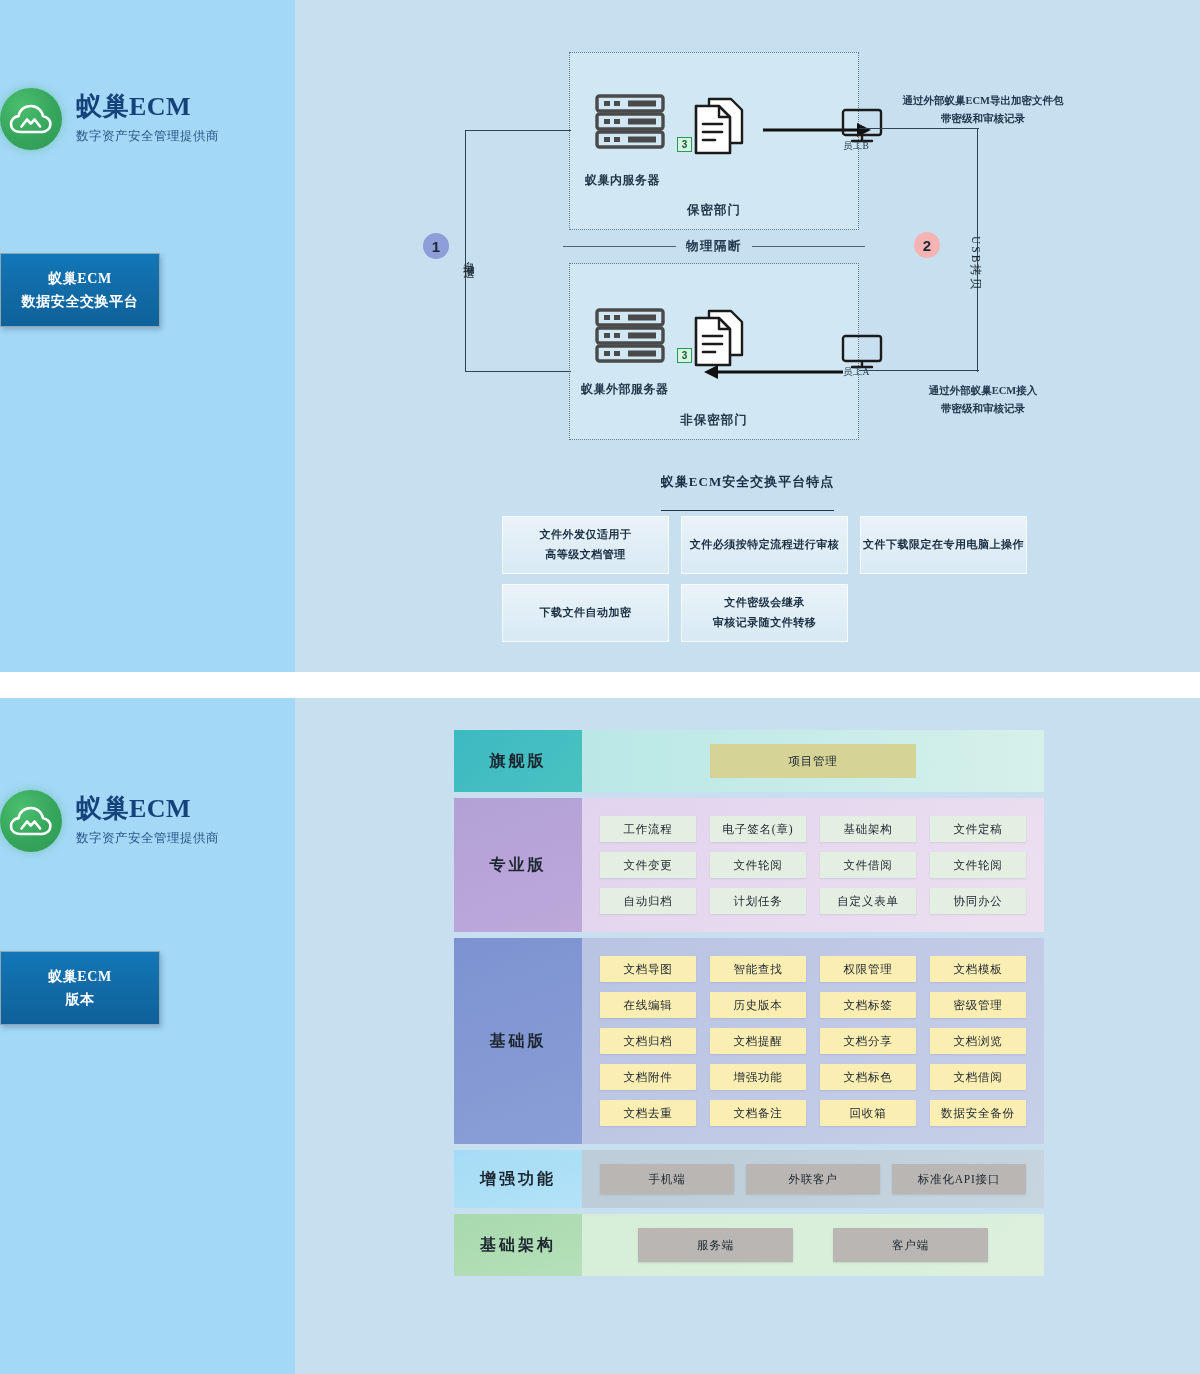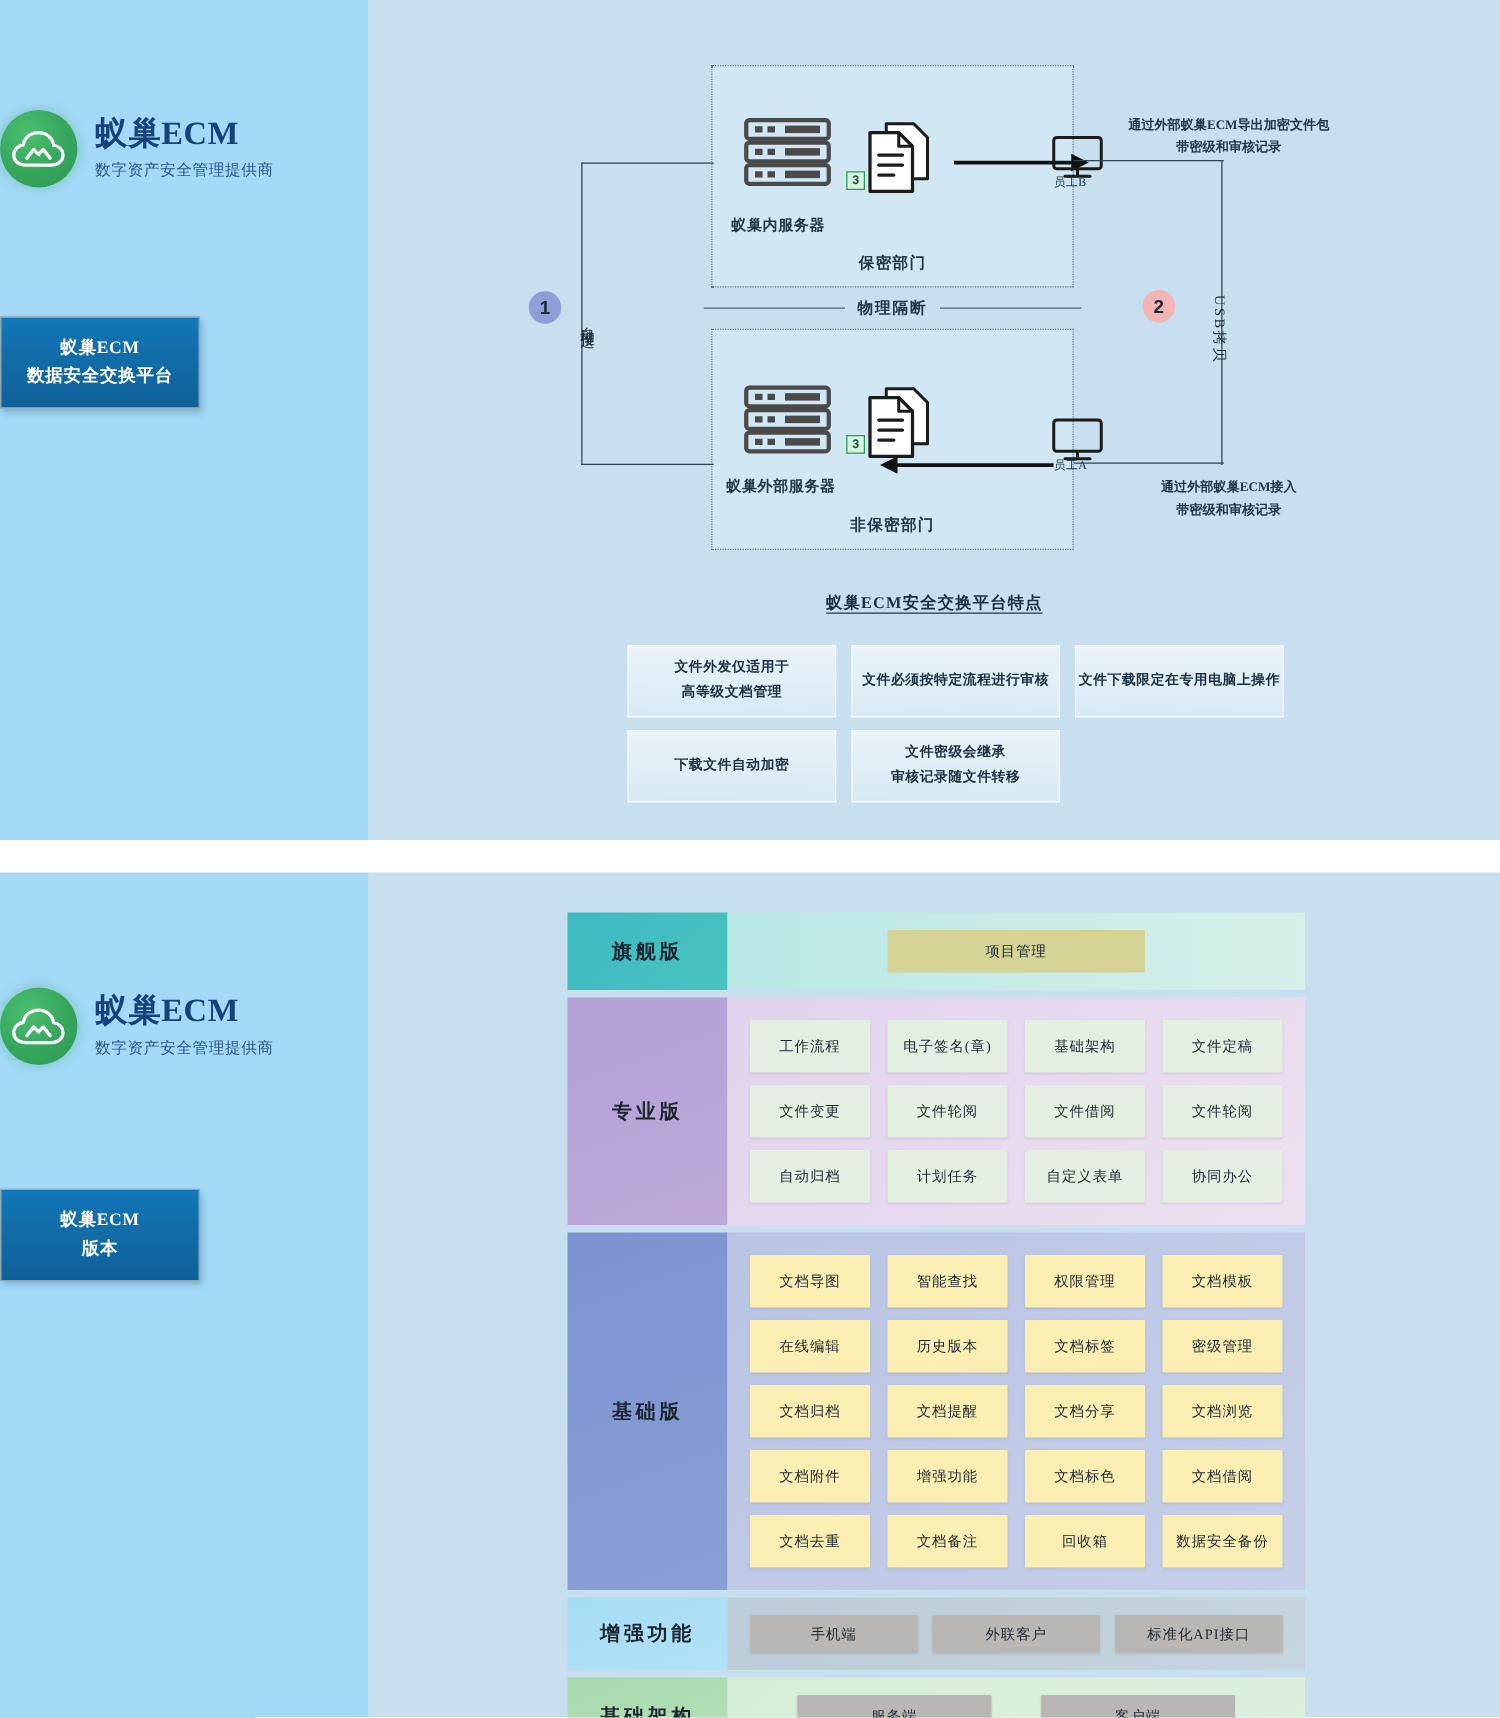--- a/index.html
+++ b/index.html
@@ -140,21 +140,21 @@
     position: absolute; text-align: center; font-size: 10.5px;
     font-weight: bold; color: #22374a; line-height: 1.7; white-space: nowrap;
   }
 
   
   .feat-title {
     position: absolute; left: 0; top: 473px; width: 100%;
     text-align: center; font-size: 13px; font-weight: bold;
     color: #1b2f42; letter-spacing: 1px;
   }
-  .feat-title span { border-bottom: 1.6px solid #20364a; padding-bottom: 1px; }
+  .feat-title span { border-bottom: 1.6px solid #20364a; padding-bottom: 21px; }
 
   .feat-grid {
     position: absolute; left: 207px; top: 516px; width: 525px;
     display: grid; grid-template-columns: repeat(3, 1fr);
     gap: 10px 12px;
   }
   .feat-cell {
     height: 58px; display: flex; align-items: center; justify-content: center;
     text-align: center; font-size: 11px; font-weight: bold; line-height: 1.8;
     color: #1b2f42; letter-spacing: .5px;
@@ -181,21 +181,21 @@
   #row-pro       .tier-body { background: linear-gradient(135deg,#e2d3ee,#ece0f0); }
   #row-basic     .tier-name { background: linear-gradient(160deg,#7d93d1,#8a9ed6); }
   #row-basic     .tier-body { background: linear-gradient(135deg,#b9c4e3,#c6cfe8); }
   #row-enhanced  .tier-name { background: linear-gradient(160deg,#a5dcf5,#b2e2f7); }
   #row-enhanced  .tier-body { background: linear-gradient(135deg,#bcccd8,#c6d5de); }
   #row-infra     .tier-name { background: linear-gradient(160deg,#a8d9ad,#b6e0ba); }
   #row-infra     .tier-body { background: linear-gradient(135deg,#d6eed7,#dcf0dd); }
 
   .chip-grid { display: grid; gap: 10px 14px; }
   .chip {
-    height: 42px; display: flex; align-items: center; justify-content: center;
+    height: 26px; display: flex; align-items: center; justify-content: center;
     font-size: 11.5px; color: #1c2630; letter-spacing: .8px;
     border-radius: 1px;
   }
   .chip.green  { background: #e3efe1; box-shadow: 0 1px 2px rgba(60,70,90,.12); }
   .chip.yellow { background: #fbeeb2; box-shadow: 0 1px 2px rgba(60,70,90,.12); }
   .chip.grey   { background: #b9b6b3; box-shadow: 0 1px 2px rgba(60,70,90,.15); }
   .chip.olive  { background: #d5d396; }
 
   #row-flagship .chip-grid { grid-template-columns: repeat(4,1fr); }
   #row-flagship .chip      { height: 34px; grid-column: 2 / span 2; }

